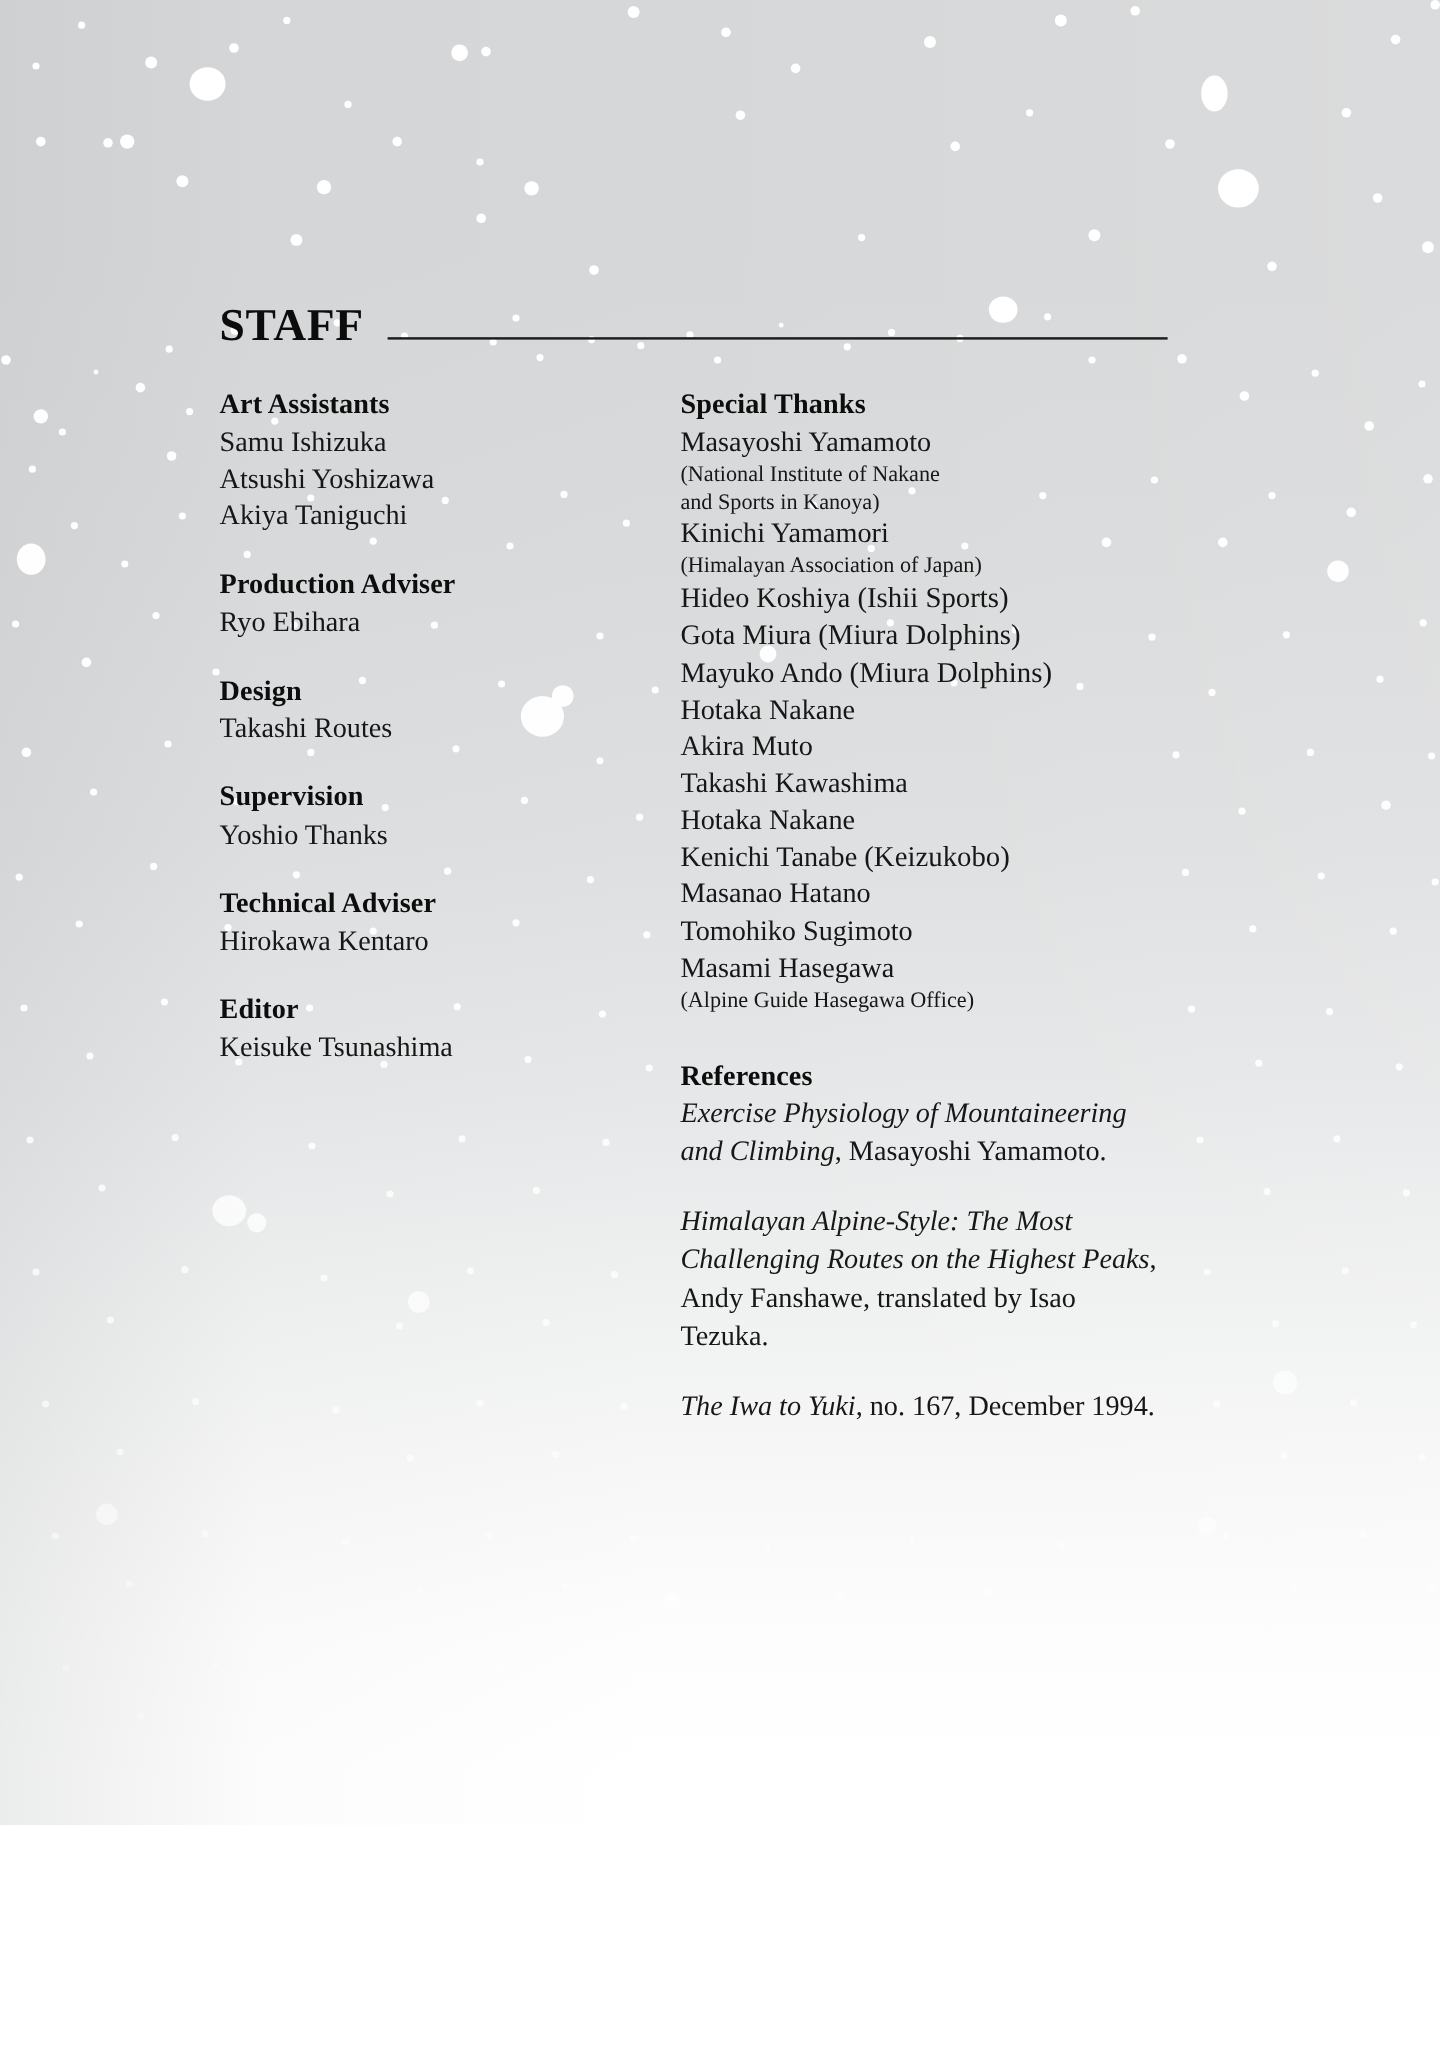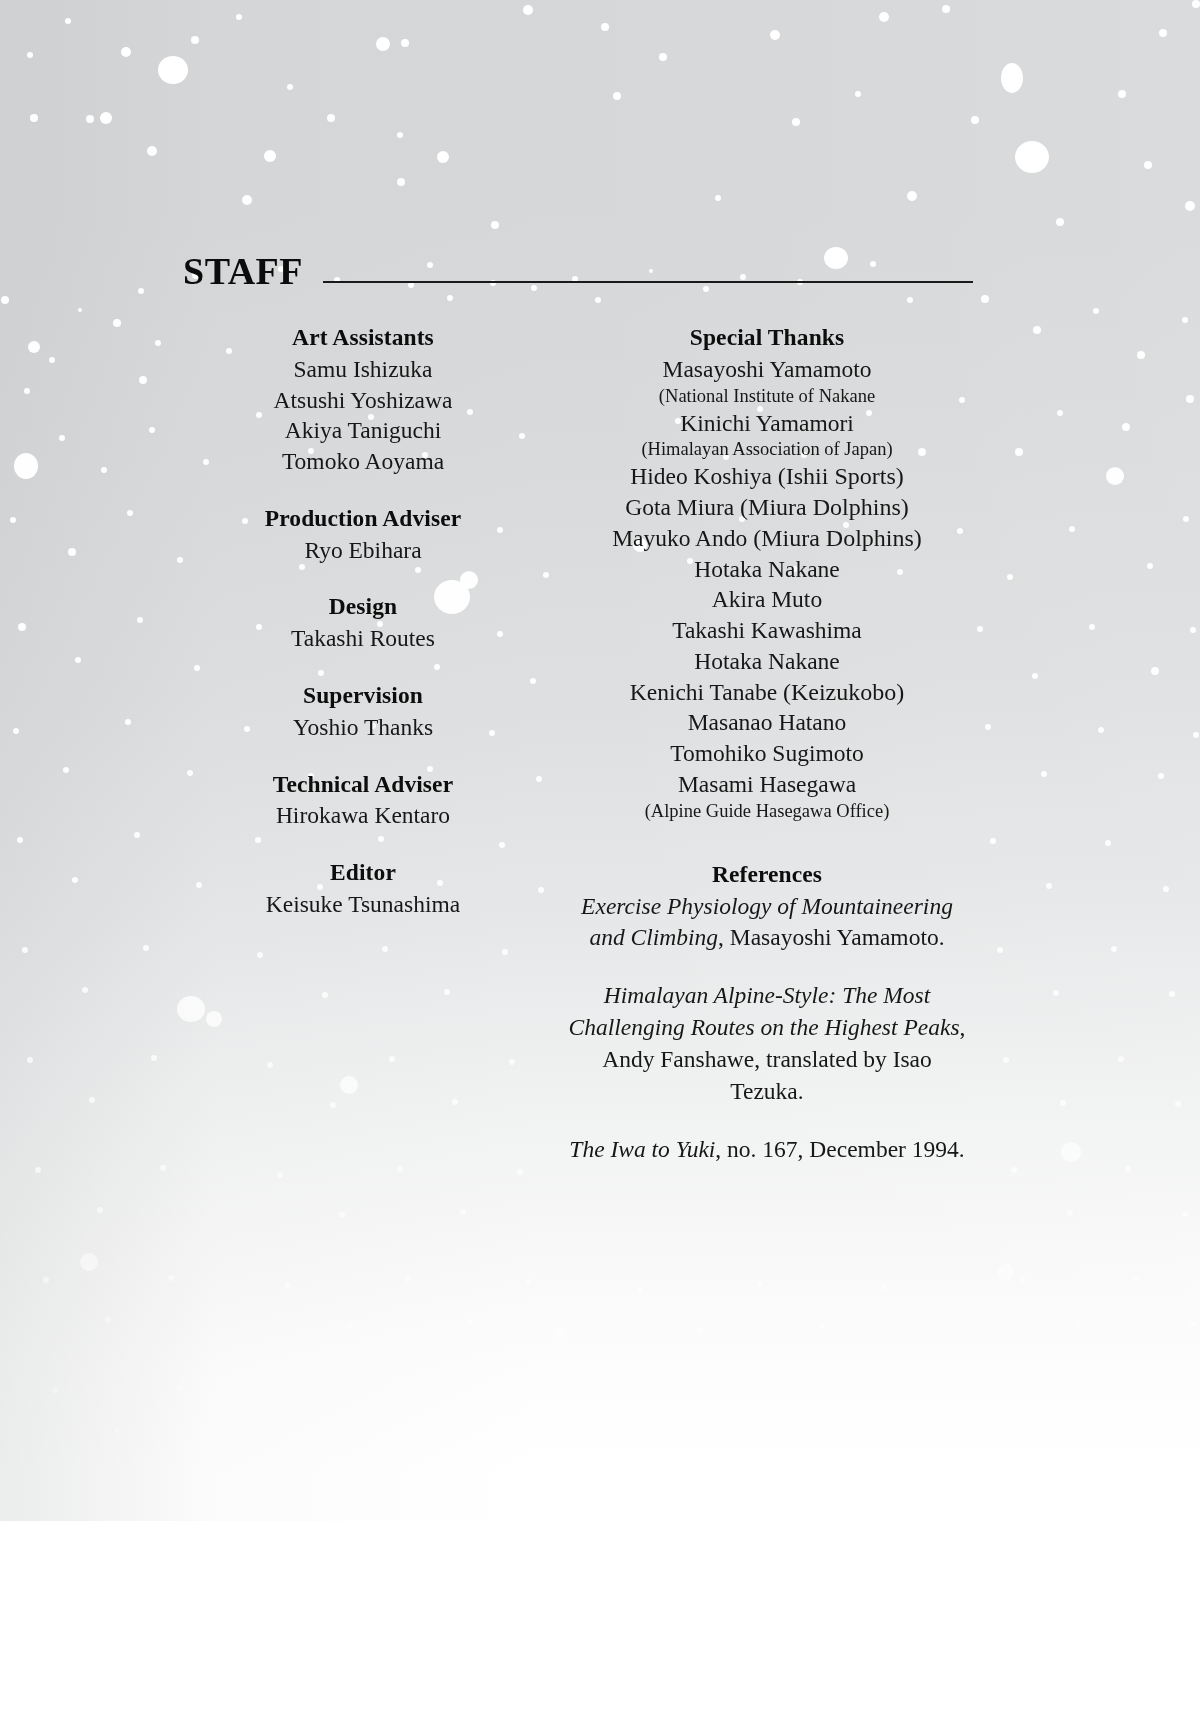--- a/index.html
+++ b/index.html
@@ -85,21 +85,21 @@
     top: 11px;
   }
 
   .col {
     position: absolute;
     top: 322px;
   }
   .col-left  { left: 183px; width: 360px; }
   .col-right { left: 567px; width: 400px; }
 
-  .group { margin-bottom: 26px; text-align: center; }
+  .group { margin-bottom: 26px; }
   .group:last-child { margin-bottom: 0; }
 
   .group-title {
     font-weight: bold;
     font-size: 23.5px;
     line-height: 1.31;
     margin: 0 0 1px 0;
     color: #0d0d0d;
     letter-spacing: 0.1px;
   }
@@ -417,21 +417,20 @@
       <span class="staff-rule"></span>
     </div>
 
     <div class="col col-left">
 
       <div class="group">
         <div class="group-title">Art Assistants</div>
         <div class="person">Samu Ishizuka</div>
         <div class="person">Atsushi Yoshizawa</div>
         <div class="person">Akiya Taniguchi</div>
-        <div class="person">Tomoko Aoyama</div>
       </div>
 
       <div class="group">
         <div class="group-title">Production Adviser</div>
         <div class="person">Ryo Ebihara</div>
       </div>
 
       <div class="group">
         <div class="group-title">Design</div>
         <div class="person">Takashi Routes</div>
@@ -454,20 +453,21 @@
 
     </div>
 
     <div class="col col-right right-col">
 
       <div class="group">
         <div class="group-title">Special Thanks</div>
 
         <div class="person thanks-line">Masayoshi Yamamoto</div>
         <div class="affil-block">(National Institute of Nakane</div>
+        <div class="affil-block">and Sports in Kanoya)</div>
 
         <div class="person thanks-line">Kinichi Yamamori</div>
         <div class="affil-block">(Himalayan Association of Japan)</div>
 
         <div class="person thanks-line"><span>Hideo Koshiya</span> <span class="affil">(Ishii Sports)</span></div>
 
         <div class="person thanks-line"><span>Gota Miura</span> <span class="affil">(Miura Dolphins)</span></div>
 
         <div class="person thanks-line"><span>Mayuko Ando</span> <span class="affil">(Miura Dolphins)</span></div>
 

